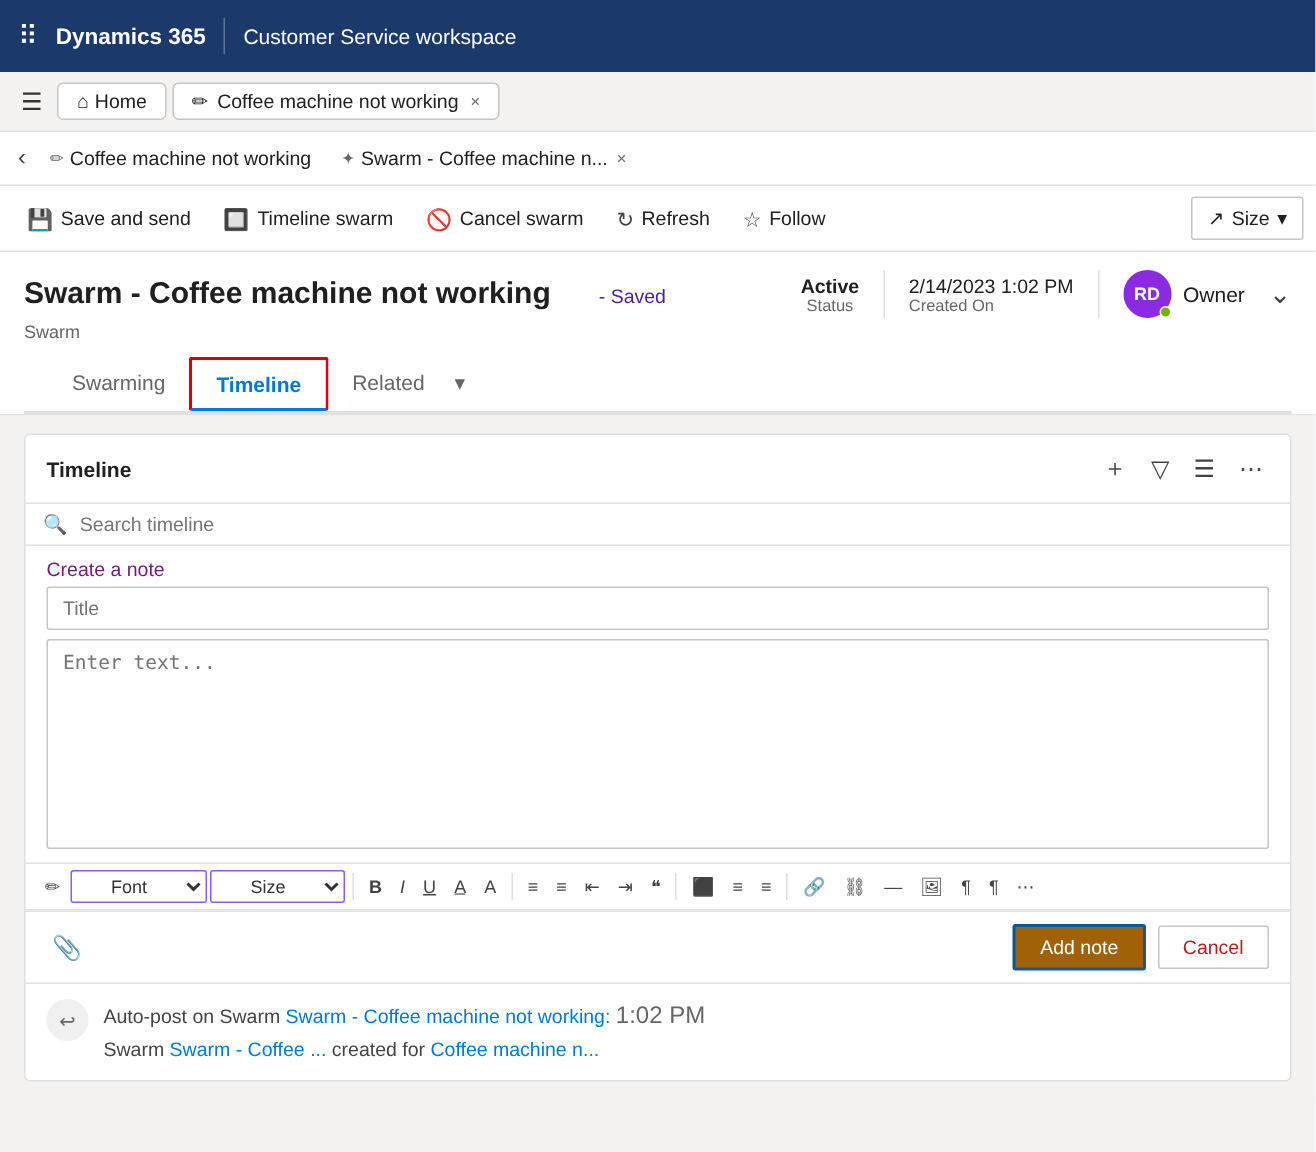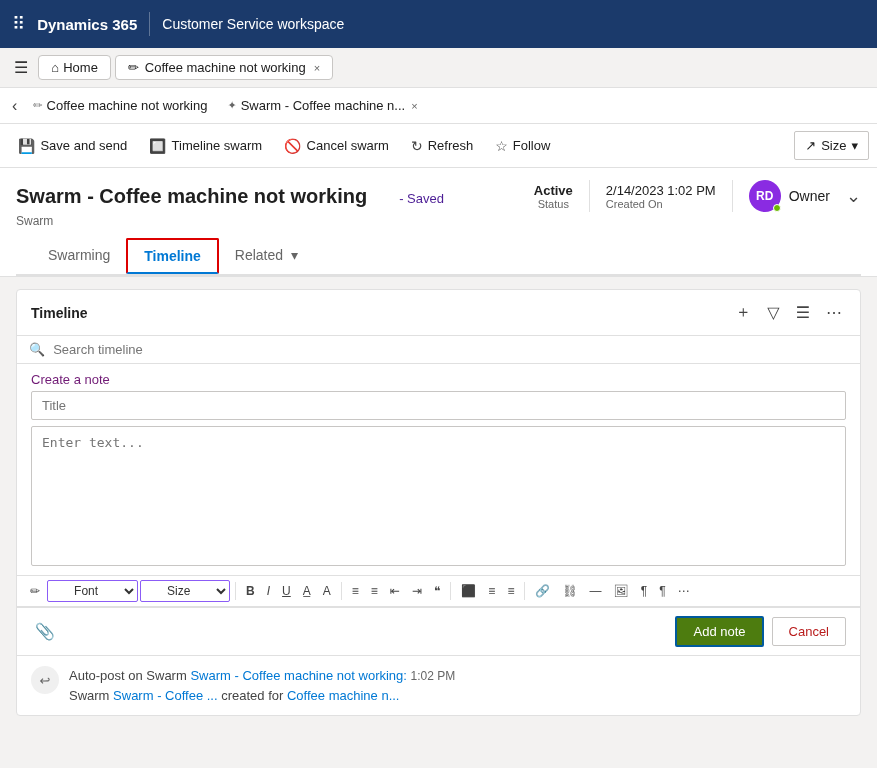--- a/index.html
+++ b/index.html
@@ -193,21 +193,21 @@
       margin-bottom: -2px;
     }
     .nav-tab.active {
       color: #0078d4;
       border-bottom: 2px solid #0078d4;
       font-weight: 600;
     }
     .nav-tab-related {
       display: flex;
       align-items: center;
-      gap: 8px;
+      gap: 20px;
     }
 
     
     .main-content {
       background: #f3f2f1;
       padding: 12px 16px;
       flex: 1;
     }
 
     
@@ -326,21 +326,21 @@
     .attach-btn {
       background: none;
       border: none;
       cursor: pointer;
       font-size: 16px;
       color: #a00;
       padding: 4px;
     }
     .note-actions-spacer { flex: 1; }
     .add-note-btn {
-      background: #4d7c0f;
+      background: #a16207;
       color: white;
       border: 2px solid #005a9e;
       border-radius: 2px;
       padding: 6px 16px;
       font-size: 13px;
       cursor: pointer;
       font-weight: 500;
     }
     .cancel-note-btn {
       background: white;
@@ -365,21 +365,21 @@
       width: 28px; height: 28px;
       background: #f0f0f0;
       border-radius: 50%;
       display: flex; align-items: center; justify-content: center;
       font-size: 13px;
       color: #666;
       flex-shrink: 0;
     }
     .auto-post-text { font-size: 13px; color: #444; line-height: 1.5; }
     .auto-post-link { color: #0078d4; text-decoration: none; }
-    .auto-post-time { color: #666; font-size: 12px; }
+    .auto-post-time { color: #666; font-size: 16px; }
 
     .back-btn { background: none; border: none; cursor: pointer; color: #444; font-size: 16px; padding: 4px; }
   </style>
 </head>
 <body>
 
 <div class="top-nav">
   <span class="top-nav-grid-icon">⠿</span>
   <span class="top-nav-logo">Dynamics 365</span>
   <div class="top-nav-divider"></div>

